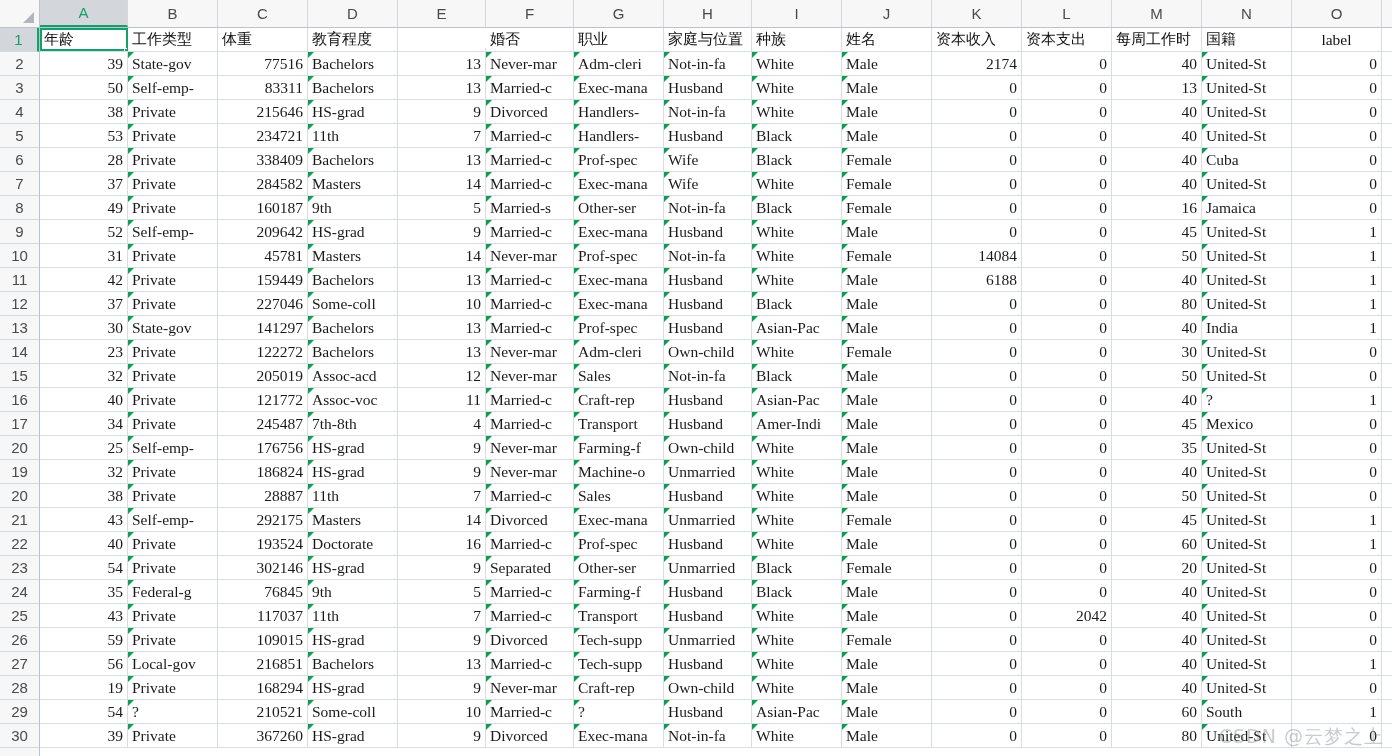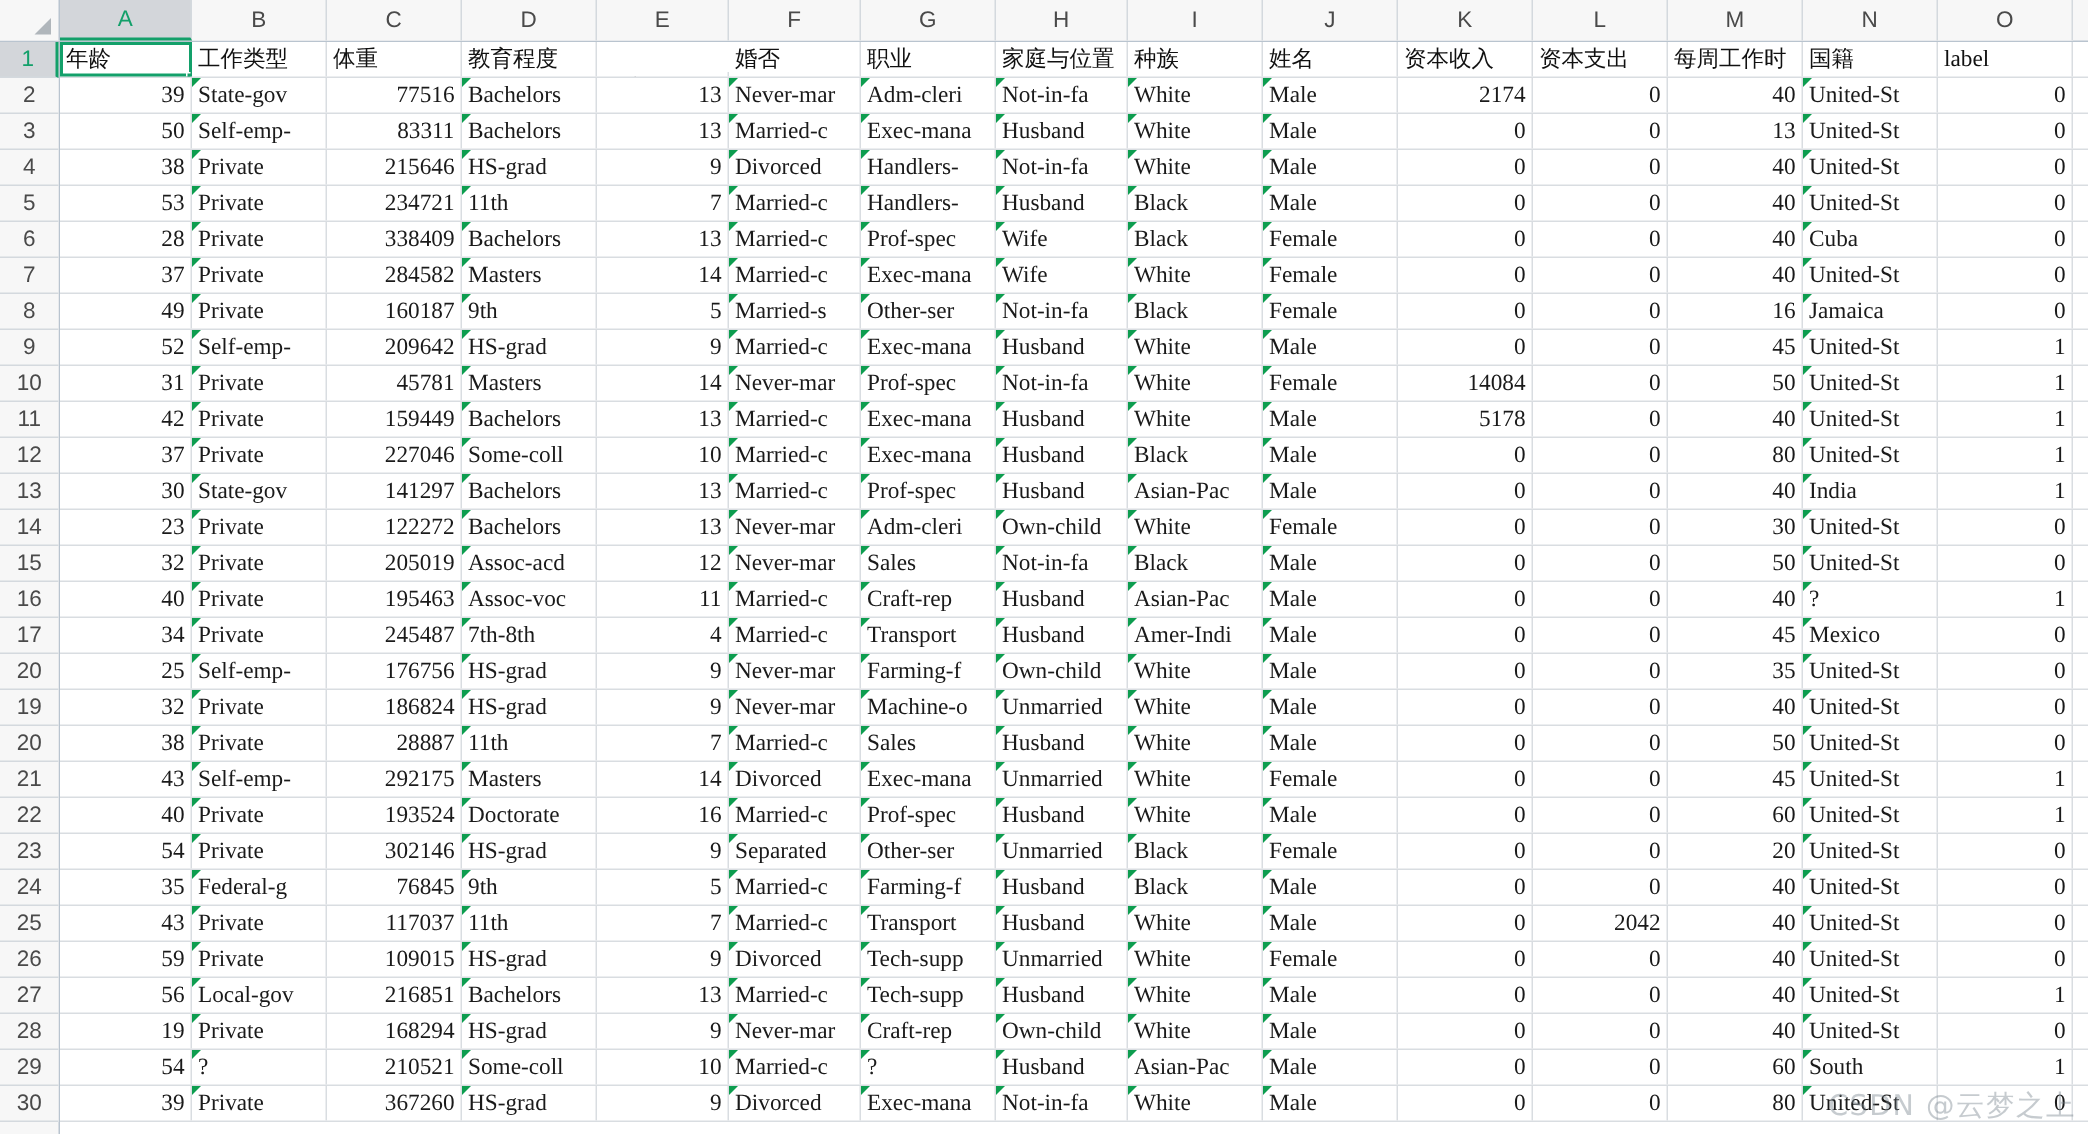--- a/index.html
+++ b/index.html
@@ -205,21 +205,21 @@
           <div class="cell hdr" style="width: 88px; min-width: 88px; margin-top: 20px;">教育年限</div>
           <div class="cell hdr" style="width: 88px; min-width: 88px;">婚否</div>
           <div class="cell hdr" style="width: 90px; min-width: 90px;">职业</div>
           <div class="cell hdr" style="width: 88px; min-width: 88px;">家庭与位置</div>
           <div class="cell hdr" style="width: 90px; min-width: 90px;">种族</div>
           <div class="cell hdr" style="width: 90px; min-width: 90px;">姓名</div>
           <div class="cell hdr" style="width: 90px; min-width: 90px;">资本收入</div>
           <div class="cell hdr" style="width: 90px; min-width: 90px;">资本支出</div>
           <div class="cell hdr" style="width: 90px; min-width: 90px;">每周工作时</div>
           <div class="cell hdr" style="width: 90px; min-width: 90px;">国籍</div>
-          <div class="cell hdr en" style="width: 90px; min-width: 90px;">label</div>
+          <div class="cell hdr en" style="width: 90px; min-width: 90px; text-align: center;">label</div>
         </div>
         <div class="row">
           <div class="cell num" style="width: 88px; min-width: 88px;">39</div>
           <div class="cell txt mark" style="width: 90px; min-width: 90px;">State-gov</div>
           <div class="cell num" style="width: 90px; min-width: 90px;">77516</div>
           <div class="cell txt mark" style="width: 90px; min-width: 90px;">Bachelors</div>
           <div class="cell num" style="width: 88px; min-width: 88px;">13</div>
           <div class="cell txt mark" style="width: 88px; min-width: 88px;">Never-mar</div>
           <div class="cell txt mark" style="width: 90px; min-width: 90px;">Adm-cleri</div>
           <div class="cell txt mark" style="width: 88px; min-width: 88px;">Not-in-fa</div>
@@ -371,21 +371,21 @@
           <div class="cell num" style="width: 88px; min-width: 88px;">42</div>
           <div class="cell txt mark" style="width: 90px; min-width: 90px;">Private</div>
           <div class="cell num" style="width: 90px; min-width: 90px;">159449</div>
           <div class="cell txt mark" style="width: 90px; min-width: 90px;">Bachelors</div>
           <div class="cell num" style="width: 88px; min-width: 88px;">13</div>
           <div class="cell txt mark" style="width: 88px; min-width: 88px;">Married-c</div>
           <div class="cell txt mark" style="width: 90px; min-width: 90px;">Exec-mana</div>
           <div class="cell txt mark" style="width: 88px; min-width: 88px;">Husband</div>
           <div class="cell txt mark" style="width: 90px; min-width: 90px;">White</div>
           <div class="cell txt mark" style="width: 90px; min-width: 90px;">Male</div>
-          <div class="cell num" style="width: 90px; min-width: 90px;">5178</div>
+          <div class="cell num" style="width: 90px; min-width: 90px;">6188</div>
           <div class="cell num" style="width: 90px; min-width: 90px;">0</div>
           <div class="cell num" style="width: 90px; min-width: 90px;">40</div>
           <div class="cell txt mark" style="width: 90px; min-width: 90px;">United-St</div>
           <div class="cell num" style="width: 90px; min-width: 90px;">1</div>
         </div>
         <div class="row">
           <div class="cell num" style="width: 88px; min-width: 88px;">37</div>
           <div class="cell txt mark" style="width: 90px; min-width: 90px;">Private</div>
           <div class="cell num" style="width: 90px; min-width: 90px;">227046</div>
           <div class="cell txt mark" style="width: 90px; min-width: 90px;">Some-coll</div>
@@ -448,21 +448,21 @@
           <div class="cell txt mark" style="width: 90px; min-width: 90px;">Male</div>
           <div class="cell num" style="width: 90px; min-width: 90px;">0</div>
           <div class="cell num" style="width: 90px; min-width: 90px;">0</div>
           <div class="cell num" style="width: 90px; min-width: 90px;">50</div>
           <div class="cell txt mark" style="width: 90px; min-width: 90px;">United-St</div>
           <div class="cell num" style="width: 90px; min-width: 90px;">0</div>
         </div>
         <div class="row">
           <div class="cell num" style="width: 88px; min-width: 88px;">40</div>
           <div class="cell txt mark" style="width: 90px; min-width: 90px;">Private</div>
-          <div class="cell num" style="width: 90px; min-width: 90px;">195463</div>
+          <div class="cell num" style="width: 90px; min-width: 90px;">121772</div>
           <div class="cell txt mark" style="width: 90px; min-width: 90px;">Assoc-voc</div>
           <div class="cell num" style="width: 88px; min-width: 88px;">11</div>
           <div class="cell txt mark" style="width: 88px; min-width: 88px;">Married-c</div>
           <div class="cell txt mark" style="width: 90px; min-width: 90px;">Craft-rep</div>
           <div class="cell txt mark" style="width: 88px; min-width: 88px;">Husband</div>
           <div class="cell txt mark" style="width: 90px; min-width: 90px;">Asian-Pac</div>
           <div class="cell txt mark" style="width: 90px; min-width: 90px;">Male</div>
           <div class="cell num" style="width: 90px; min-width: 90px;">0</div>
           <div class="cell num" style="width: 90px; min-width: 90px;">0</div>
           <div class="cell num" style="width: 90px; min-width: 90px;">40</div>

